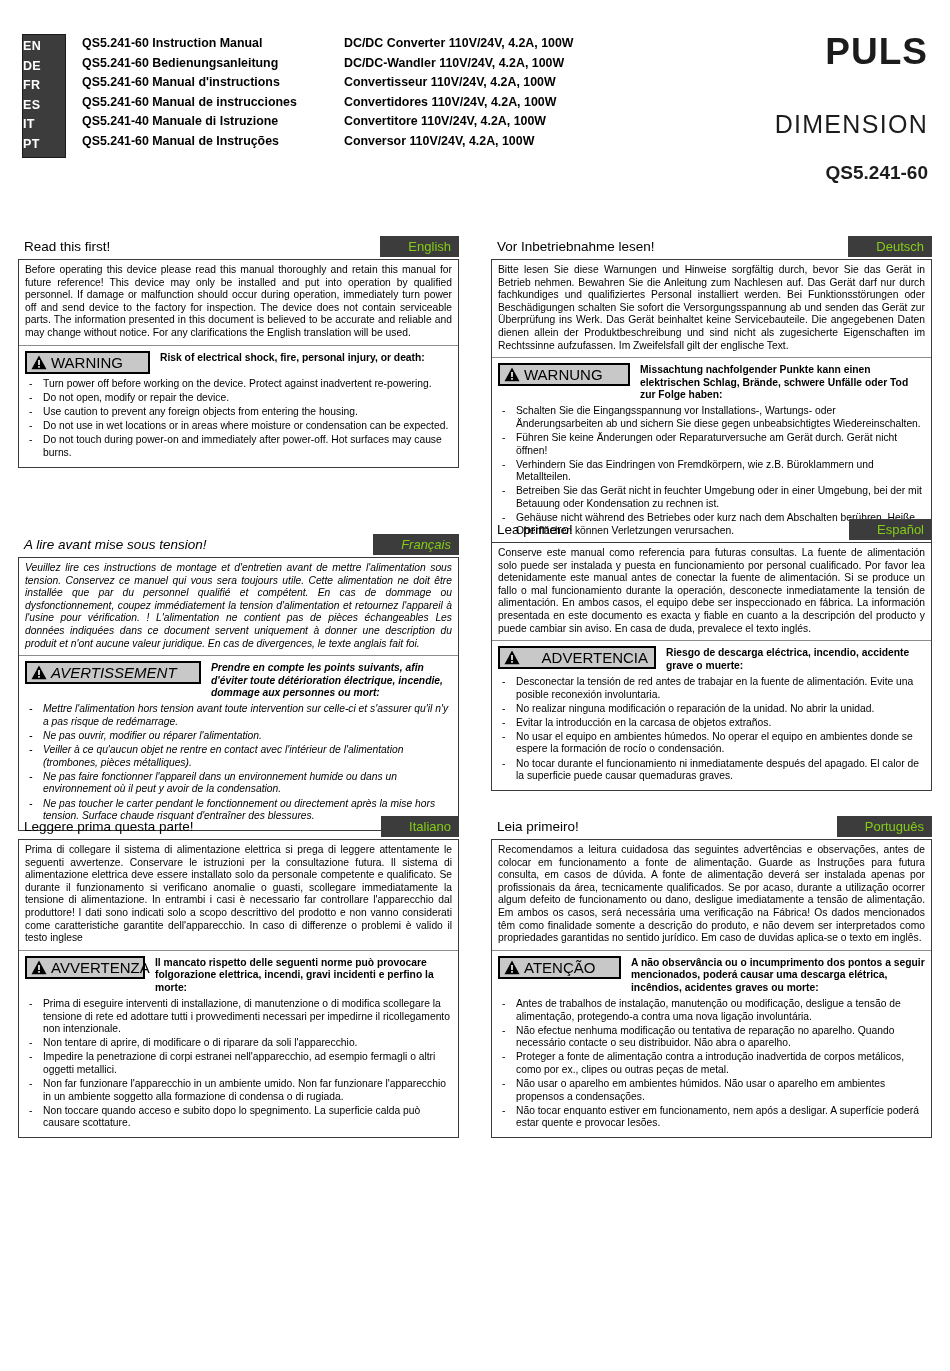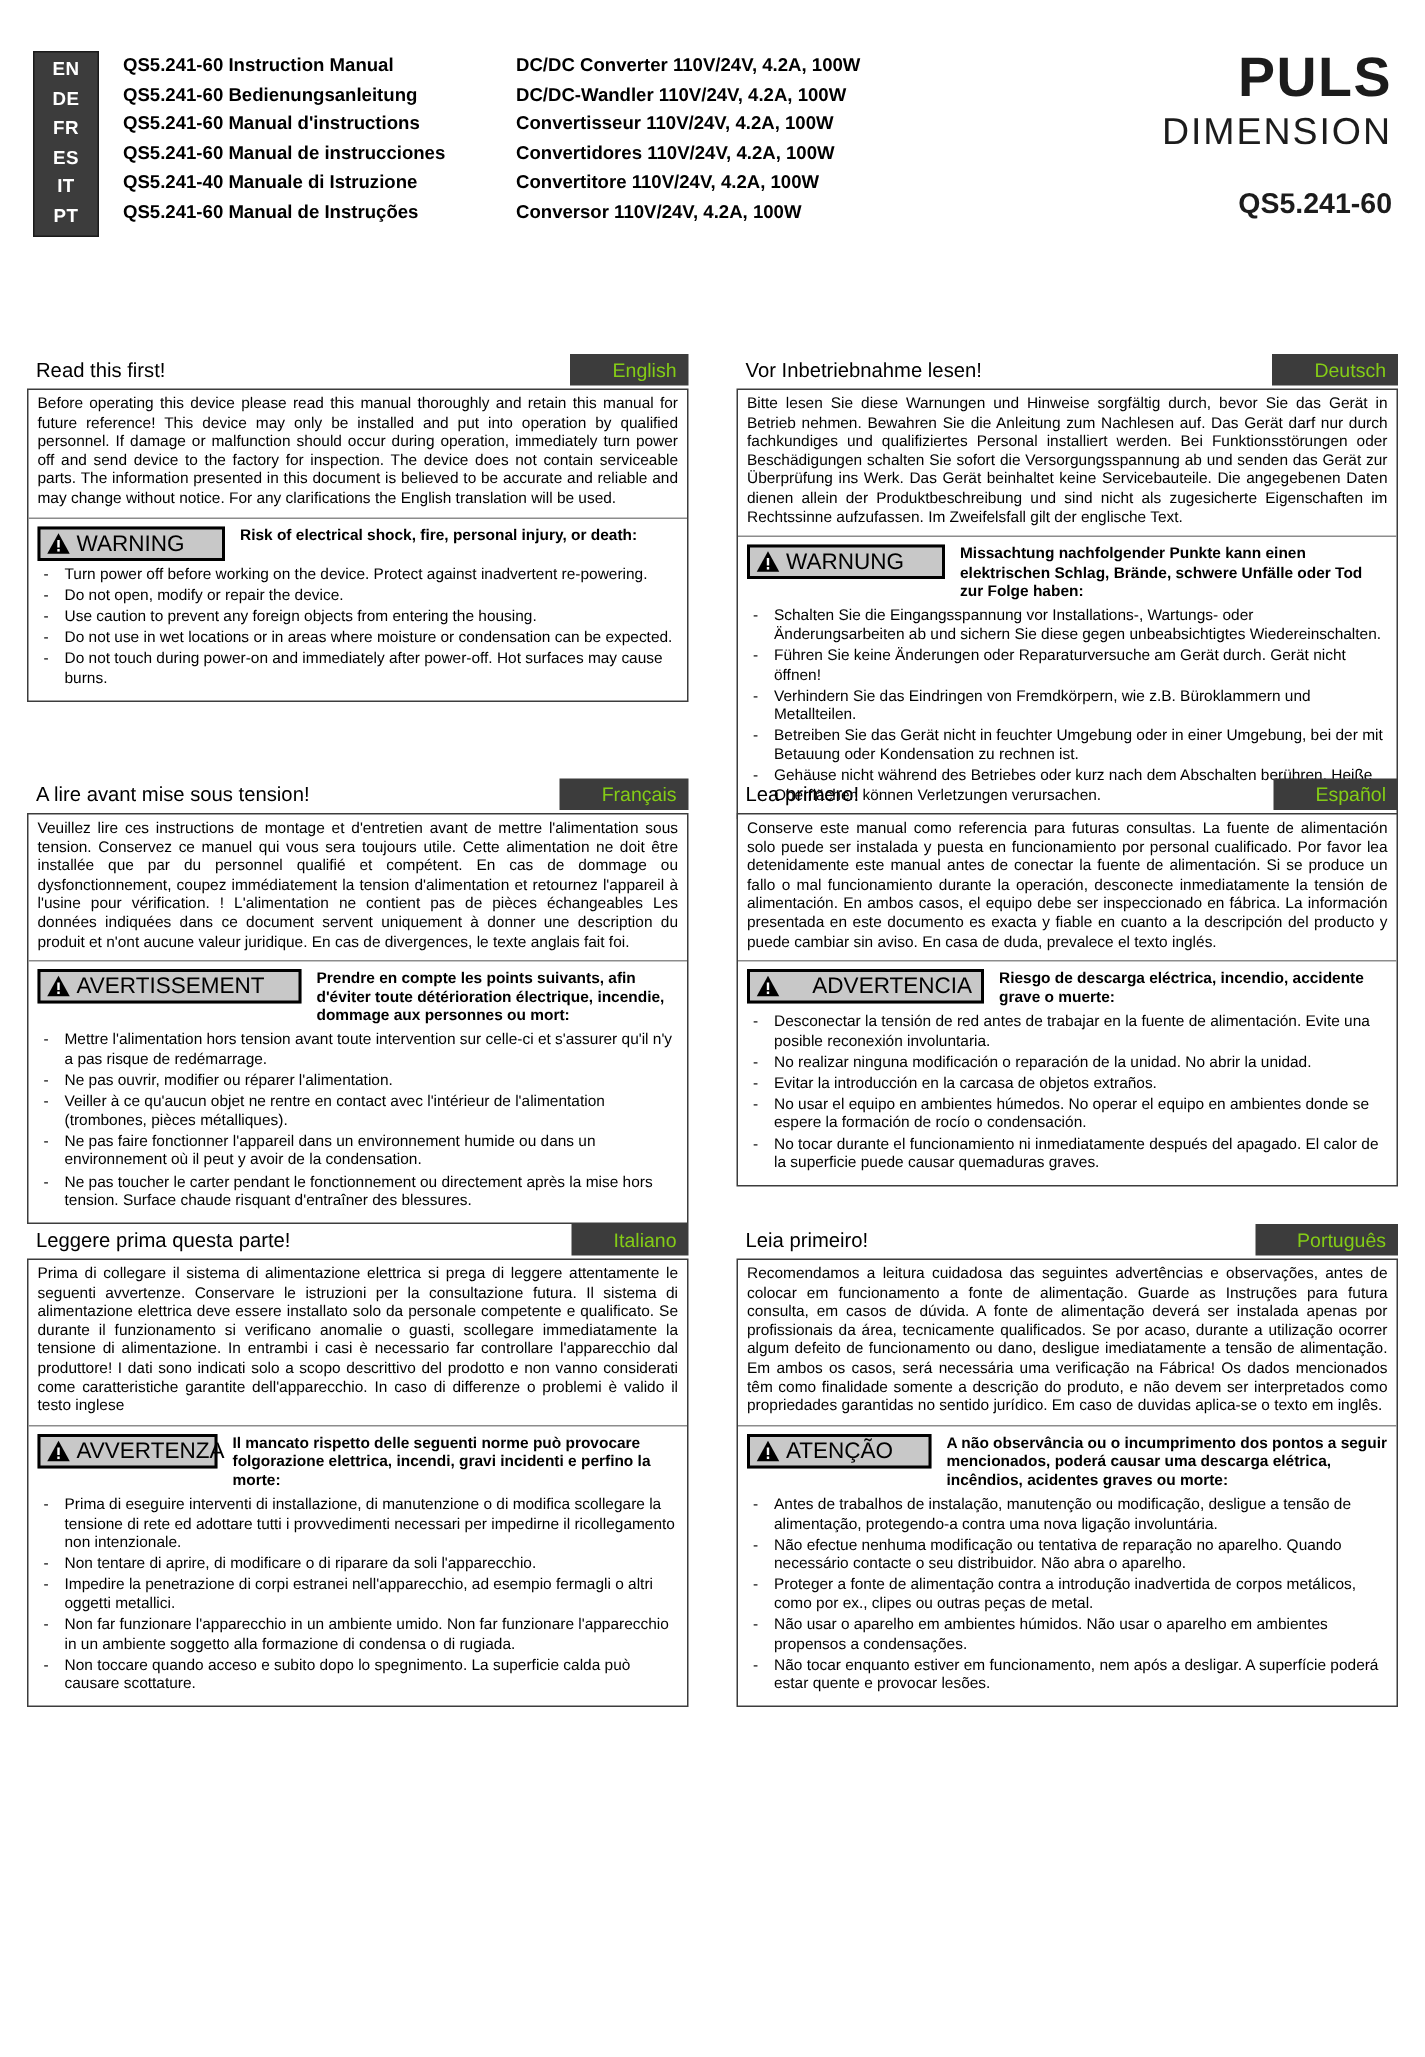--- a/index.html
+++ b/index.html
@@ -32,21 +32,21 @@
     background: #3c3c3c;
     border: 1px solid #1a1a1a;
     padding: 2px 0 3px 0;
     width: 42px;
   }
   .lang-code {
     color: #ffffff;
     font-size: 12.5px;
     font-weight: bold;
     line-height: 19.5px;
-    text-align: center;
+    text-align: left;
     letter-spacing: 0.3px;
   }
   .header-titles {
     margin-left: 16px;
   }
   .header-row {
     display: flex;
     line-height: 19.5px;
     height: 19.5px;
   }
@@ -74,20 +74,21 @@
     letter-spacing: 1px;
     line-height: 40px;
     color: #1c1c1c;
   }
   .brand-dimension {
     font-size: 25px;
     font-weight: normal;
     letter-spacing: 1.3px;
     line-height: 32px;
     color: #1c1c1c;
+    margin-top: 36px;
   }
   .brand-model {
     font-size: 19px;
     font-weight: bold;
     line-height: 30px;
     color: #1c1c1c;
     margin-top: 18px;
   }
 
   
@@ -312,21 +313,21 @@
             <span class="dash">-</span>
             <span class="btext">Betreiben Sie das Gerät nicht in feuchter Umgebung oder in einer Umgebung, bei der mit Betauung oder Kondensation zu rechnen ist.</span>
           </div>
           <div class="bullet">
             <span class="dash">-</span>
             <span class="btext">Gehäuse nicht während des Betriebes oder kurz nach dem Abschalten berühren. Heiße Oberflächen können Verletzungen verursachen.</span>
           </div>
         </div>
       </div>
     </div>
-    <div class="panel" style="left: 18px; top: 519px;">
+    <div class="panel" style="left: 18px; top: 534px; font-style: italic;">
       <div class="panel-head">
         <div class="panel-heading">A lire avant mise sous tension!</div>
         <div class="lang-tag">Français</div>
       </div>
       <div class="panel-body">
         <div class="intro">Veuillez lire ces instructions de montage et d'entretien avant de mettre l'alimentation sous tension. Conservez ce manuel qui vous sera toujours utile. Cette alimentation ne doit être installée que par du personnel qualifié et compétent. En cas de dommage ou dysfonctionnement, coupez immédiatement la tension d'alimentation et retournez l'appareil à l'usine pour vérification. ! L'alimentation ne contient pas de pièces échangeables Les données indiquées dans ce document servent uniquement à donner une description du produit et n'ont aucune valeur juridique. En cas de divergences, le texte anglais fait foi.</div>
         <div class="warn-row">
           <div class="warn-badge" style="width: 176px;">
             <span class="tri"><svg width="16" height="15" viewBox="0 0 16 15">
                 <polygon points="8,0.5 15.5,14.2 0.5,14.2" fill="#000000"></polygon>

